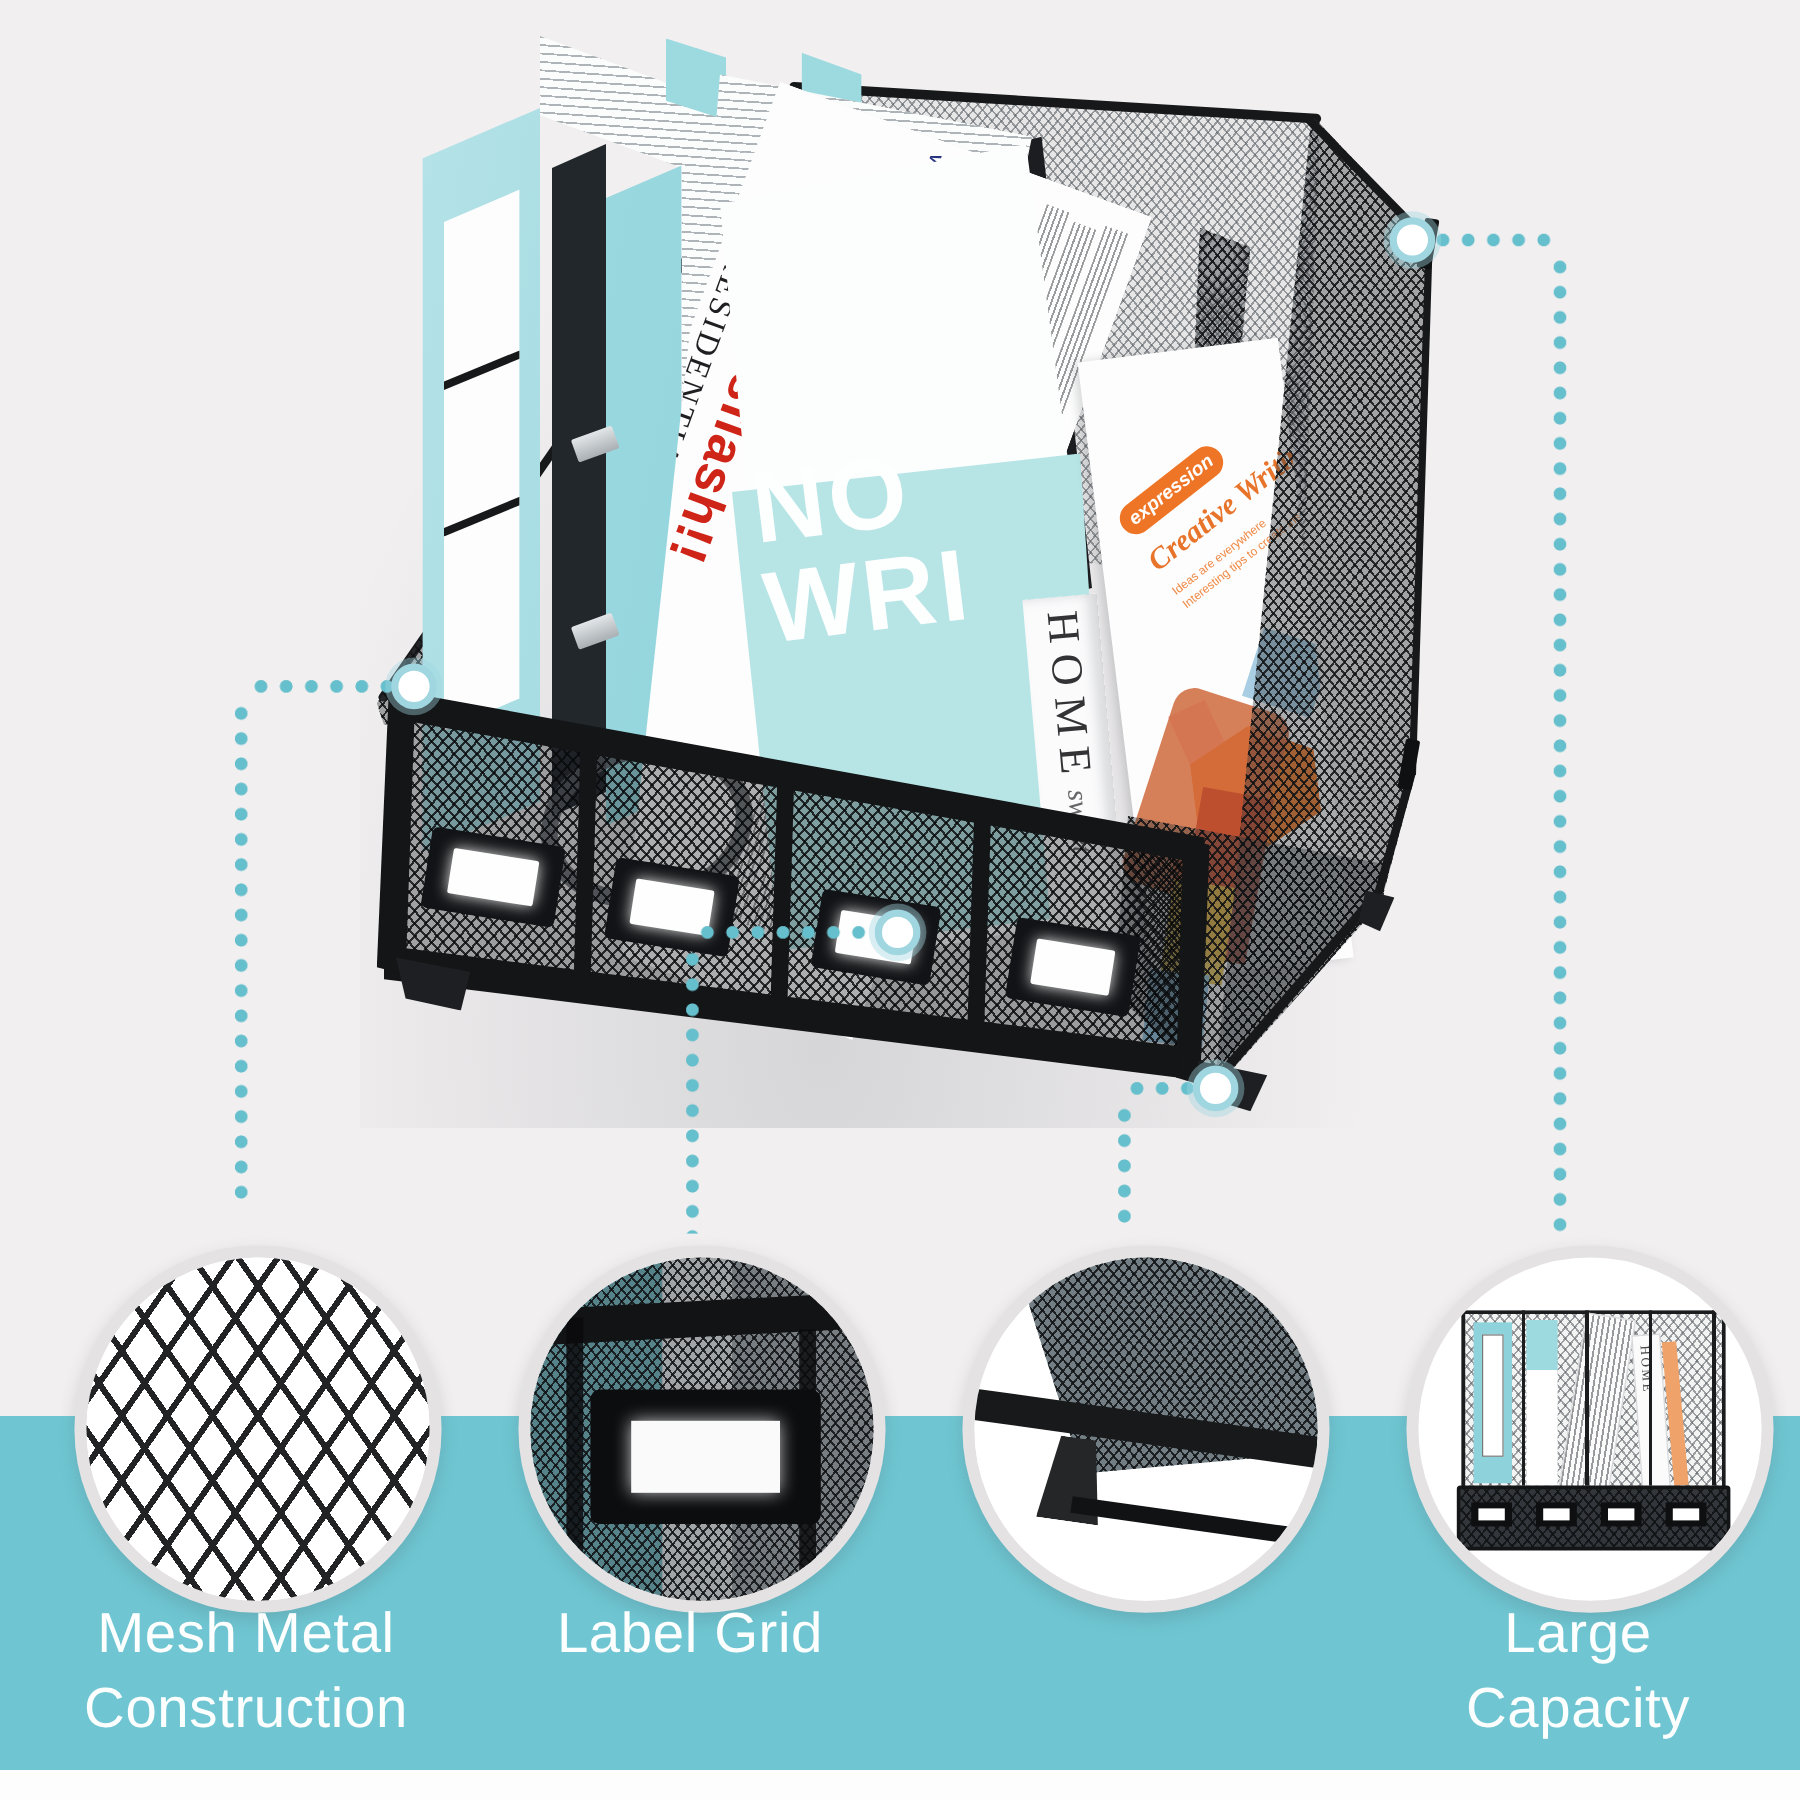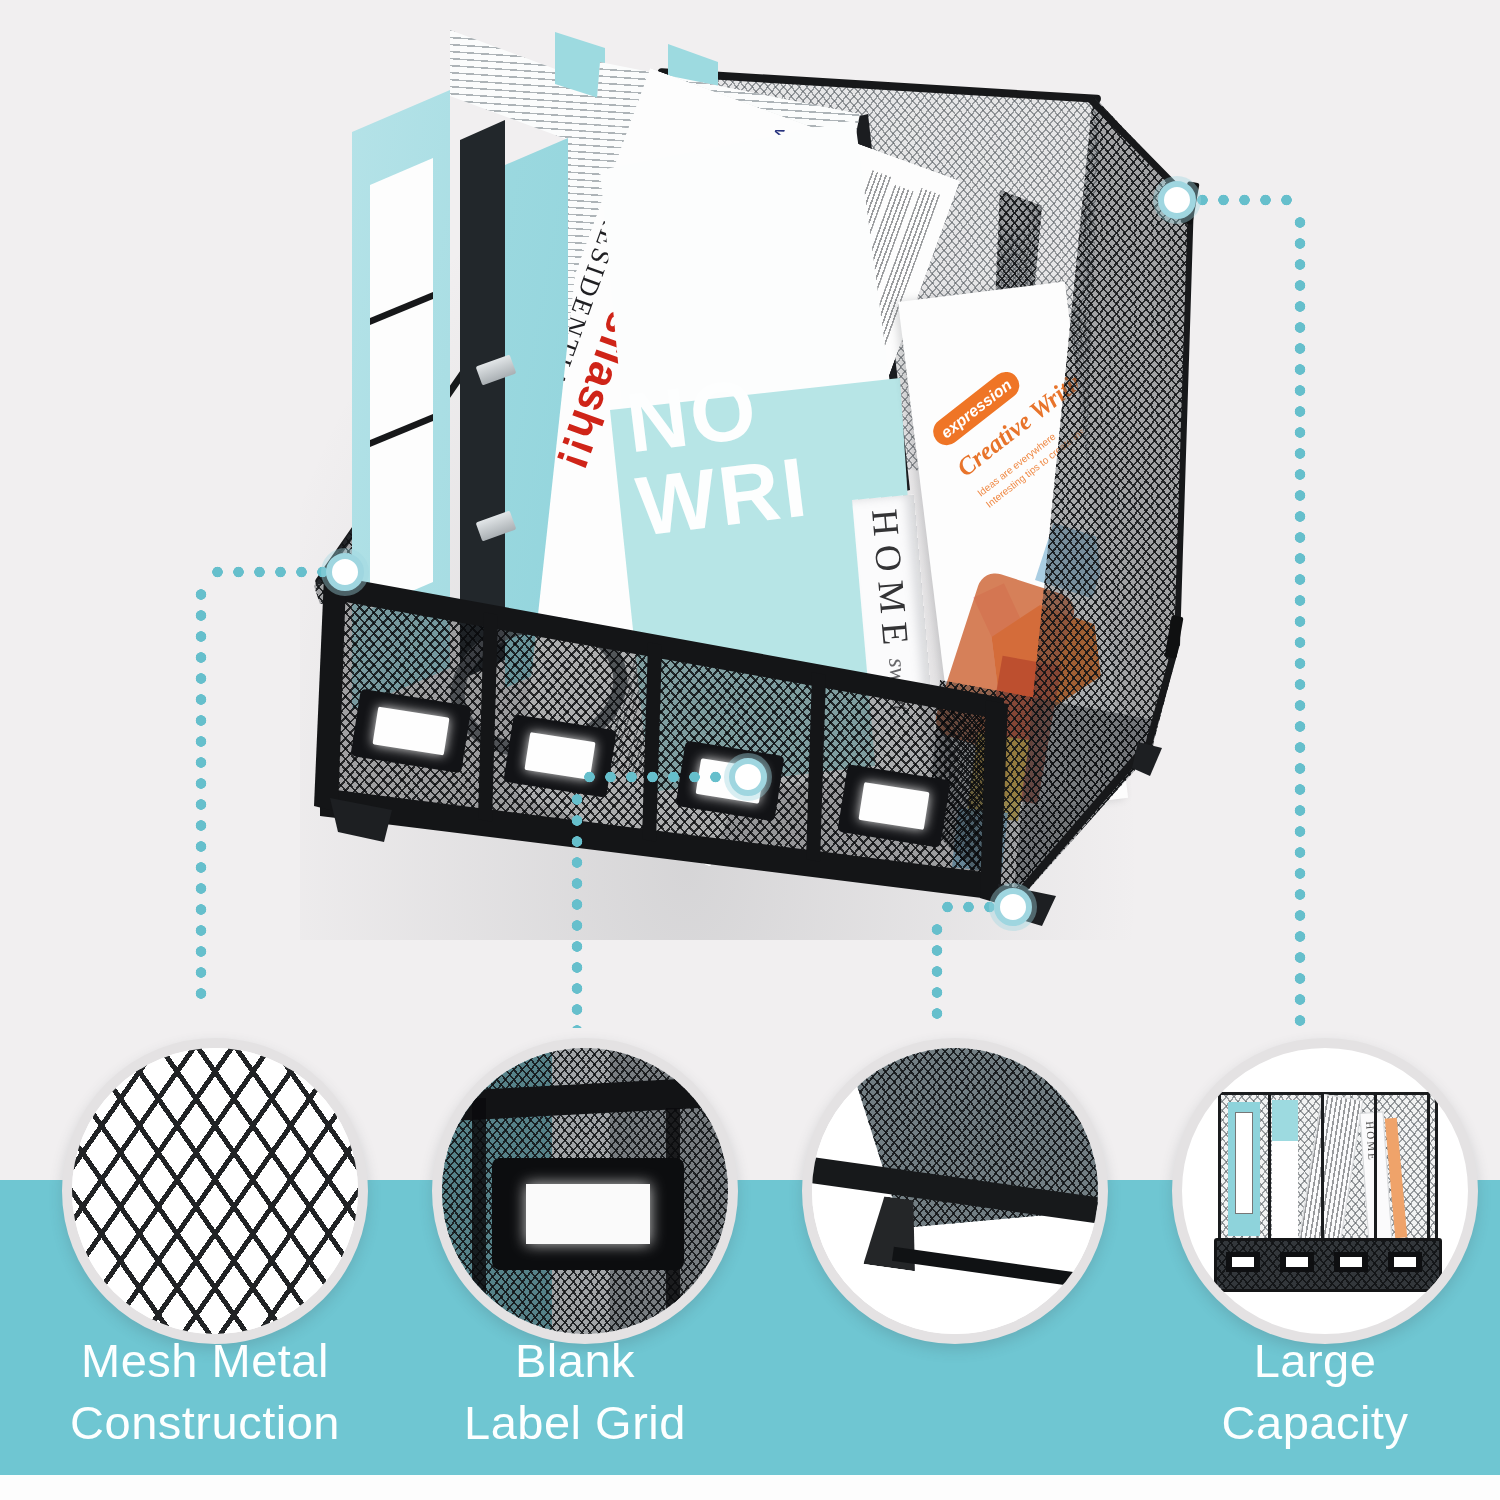--- a/index.html
+++ b/index.html
@@ -253,20 +253,19 @@
           <div class="abs" style="left:6px;top:5px;width:22px;height:10px;background:#fff;"></div>
         </div>
     </div>
   </div>
 
   <div class="caption" style="left:-5px;top:1330px;">
     <span style="display:block">Mesh Metal</span>
     <span style="display:block">Construction</span>
   </div>
   <div class="caption" style="left:365px;top:1330px;">
-    <span style="display:block">Blank</span>
     <span style="display:block">Label Grid</span>
   </div>
   <div class="caption" style="left:1105px;top:1330px;">
     <span style="display:block">Large</span>
     <span style="display:block">Capacity</span>
   </div>
 </div>
 
 </body></html>

